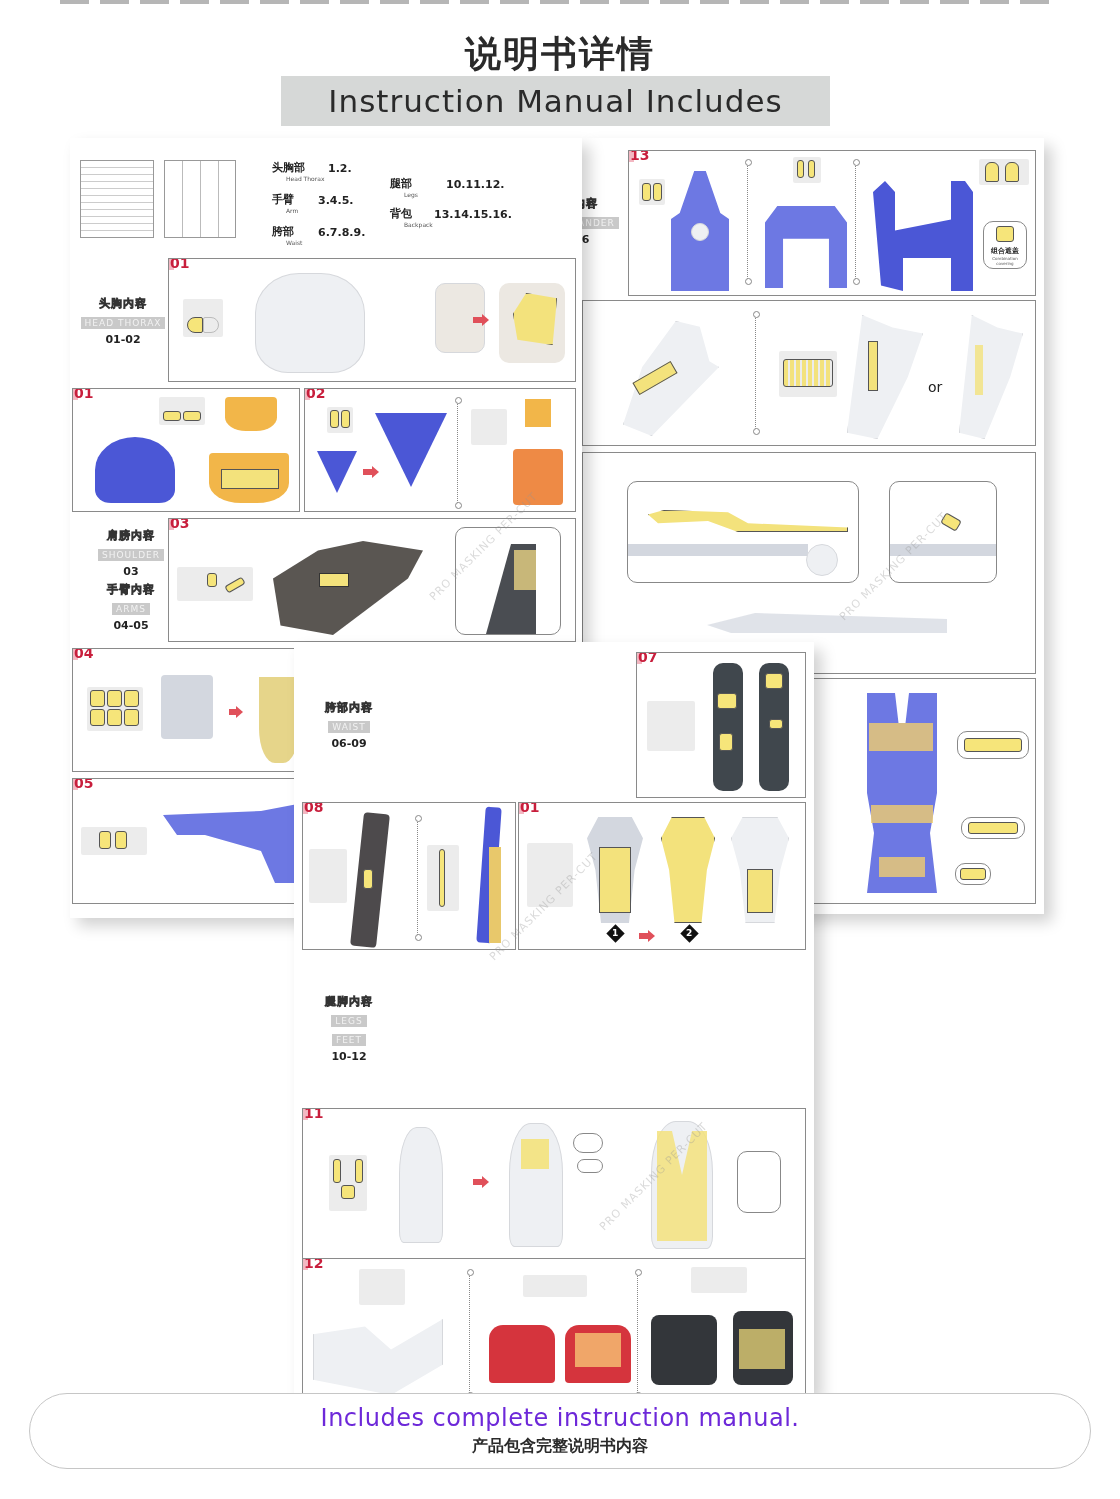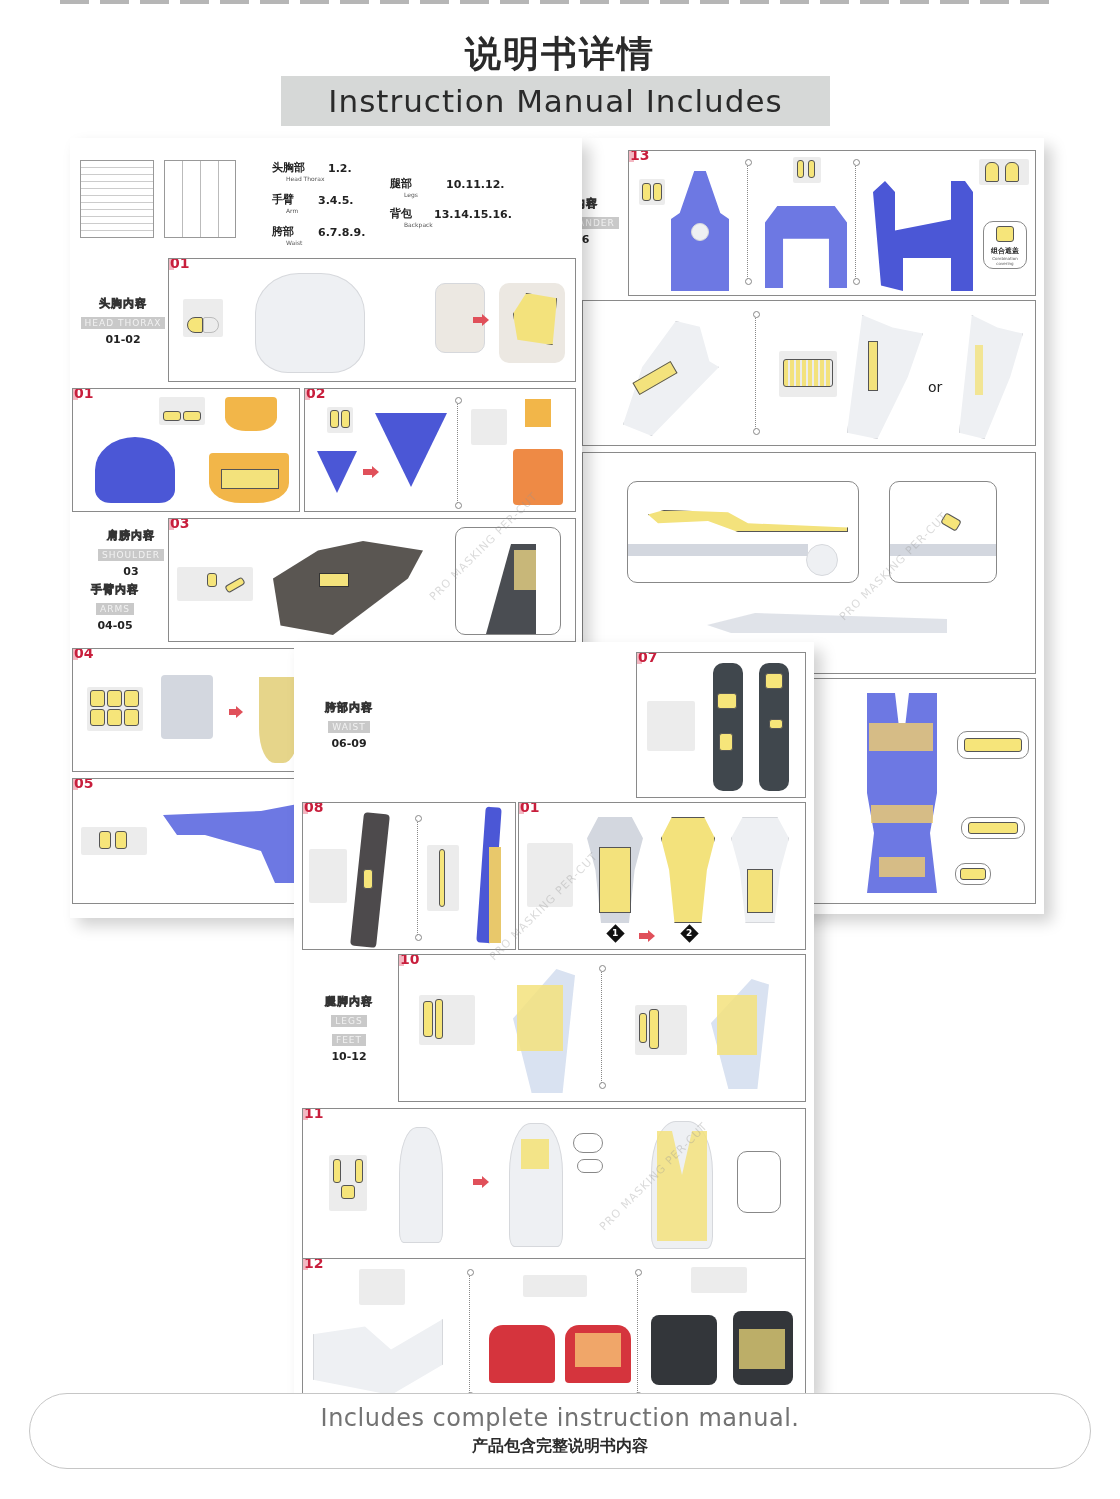--- a/index.html
+++ b/index.html
@@ -60,21 +60,21 @@
 
   .index-text { position: absolute; font-size: 11px; font-weight: bold; color: #222; }
   .index-text small { display: block; font-size: 6px; font-weight: normal; color: #555; margin-left: 14px; }
 
   .num-circle { position: absolute; width: 13px; height: 13px; background: #111; color: #fff;
     font-size: 9px; font-weight: bold; text-align: center; line-height: 13px; transform: rotate(45deg); }
   .num-circle span { display: inline-block; transform: rotate(-45deg); }
 
   .footer-pill { position: absolute; left: 29px; top: 1393px; width: 1062px; height: 76px;
     border: 1.5px solid #c6c6c6; border-radius: 40px; background: #fff; text-align: center; }
-  .footer-pill .en { font-size: 24px; color: #737373; margin-top: 10px; letter-spacing: 0.5px; }
+  .footer-pill .en { font-size: 24px; color: #6d28d9; margin-top: 10px; letter-spacing: 0.5px; }
   .footer-pill .cn { font-size: 16px; color: #2a2a2a; margin-top: 4px; font-weight: bold; }
 </style>
 </head>
 <body>
 
 <div class="dashes"></div>
 
 <div class="title-cn">说明书详情</div>
 <div class="title-en">Instruction Manual Includes</div>
 
@@ -231,21 +231,21 @@
     <div class="mask-card" style="left:166px; top:20px; width:36px; height:36px;"></div>
     <div class="part orange" style="left:220px; top:10px; width:26px; height:28px;"></div>
     <div class="part" style="left:208px; top:60px; width:50px; height:56px; background:#ee8a45; border-radius:4px;"></div>
   </div>
 
   <div class="section-label" style="left:16px; top:390px; width:90px;">
     <div class="cn">肩膀内容</div>
     <div class="en">SHOULDER</div>
     <div class="range">03</div>
   </div>
-  <div class="section-label" style="left:0; top:444px; width:90px;text-align:center;">
+  <div class="section-label" style="left:16px; top:444px; width:90px;text-align:center;">
     <div class="cn">手臂内容</div>
     <div class="en">ARMS</div>
     <div class="range">04-05</div>
   </div>
 
   <div class="panel" style="left:98px; top:380px; width:408px; height:124px;">
     <div class="step-num">03</div>
     <div class="mask-card" style="left:8px; top:48px; width:76px; height:34px;">
       <div class="ypiece" style="left:30px; top:6px; width:10px; height:14px;"></div>
       <div class="ypiece" style="left:48px; top:14px; width:20px; height:8px; transform:rotate(-30deg);"></div>
@@ -328,36 +328,20 @@
     <div class="part yel" style="left:228px; top:66px; width:26px; height:44px; border:1px solid #555;"></div>
   </div>
 
   <div class="section-label" style="left:10px; top:352px; width:90px;">
     <div class="cn">腿脚内容</div>
     <div class="en">LEGS</div><br>
     <div class="en">FEET</div>
     <div class="range">10-12</div>
   </div>
 
-  <div class="panel" style="left:104px; top:312px; width:408px; height:148px;">
-    <div class="step-num">10</div>
-    <div class="mask-card" style="left:20px; top:40px; width:56px; height:50px;">
-      <div class="ypiece" style="left:4px; top:6px; width:10px; height:36px;"></div>
-      <div class="ypiece" style="left:16px; top:4px; width:8px; height:40px;"></div>
-    </div>
-    <div class="part" style="left:114px; top:14px; width:62px; height:124px; background:#d9e2f1; clip-path:polygon(70% 0,100% 5%,80% 100%,30% 100%,0 40%);"></div>
-    <div class="part" style="left:118px; top:30px; width:46px; height:66px; background:rgba(243,226,124,0.85);"></div>
-    <div class="vsep" style="left:202px; top:14px; height:116px;"></div>
-    <div class="mask-card" style="left:236px; top:50px; width:52px; height:50px;">
-      <div class="ypiece" style="left:4px; top:8px; width:8px; height:30px;"></div>
-      <div class="ypiece" style="left:14px; top:4px; width:10px; height:40px;"></div>
-    </div>
-    <div class="part" style="left:312px; top:24px; width:58px; height:110px; background:#d9e2f1; clip-path:polygon(70% 0,100% 5%,80% 100%,30% 100%,0 40%);"></div>
-    <div class="part" style="left:318px; top:40px; width:40px; height:60px; background:rgba(243,226,124,0.85);"></div>
-  </div>
 
   <div class="panel" style="left:8px; top:466px; width:504px; height:178px;">
     <div class="step-num">11</div>
     <div class="mask-card" style="left:26px; top:46px; width:38px; height:56px;">
       <div class="ypiece" style="left:4px; top:4px; width:8px; height:24px;"></div>
       <div class="ypiece" style="left:26px; top:4px; width:8px; height:24px;"></div>
       <div class="ypiece" style="left:12px; top:30px; width:14px; height:14px;"></div>
     </div>
     <div class="part white" style="left:96px; top:18px; width:44px; height:116px; border-radius:40% 40% 10% 10%;"></div>
     <div class="arrow-red" style="left:170px; top:70px; width:10px;"></div>

